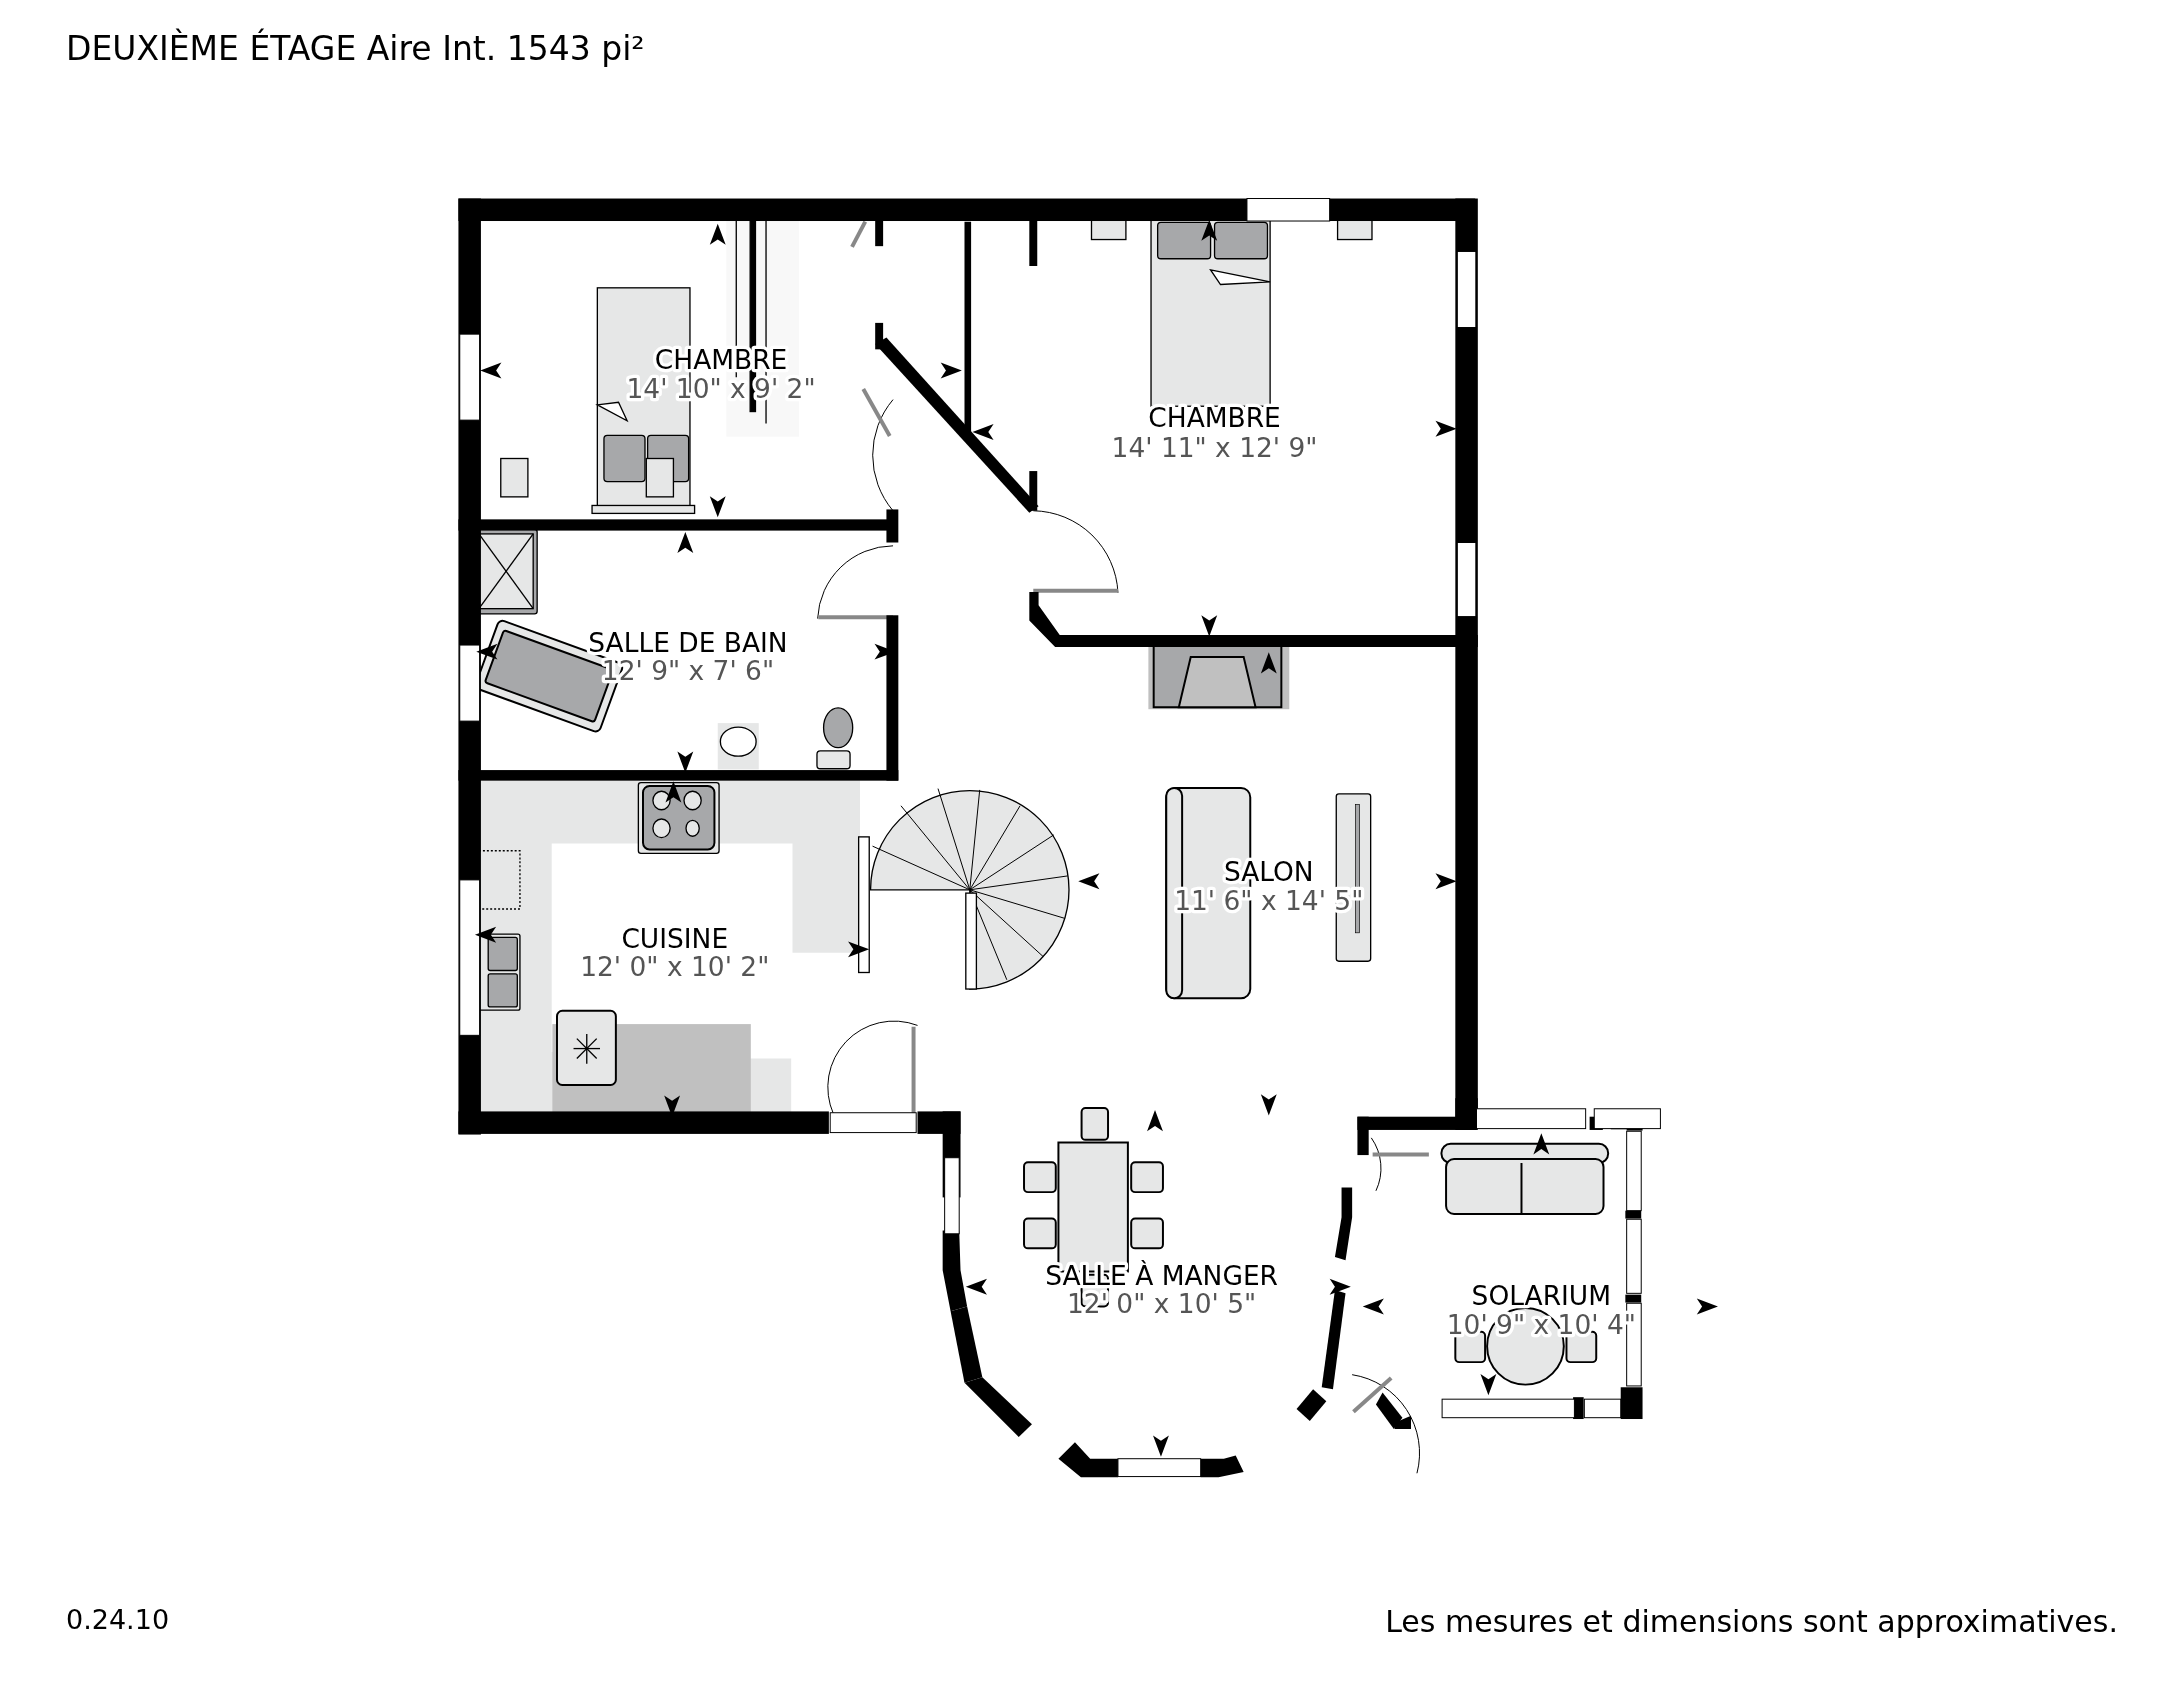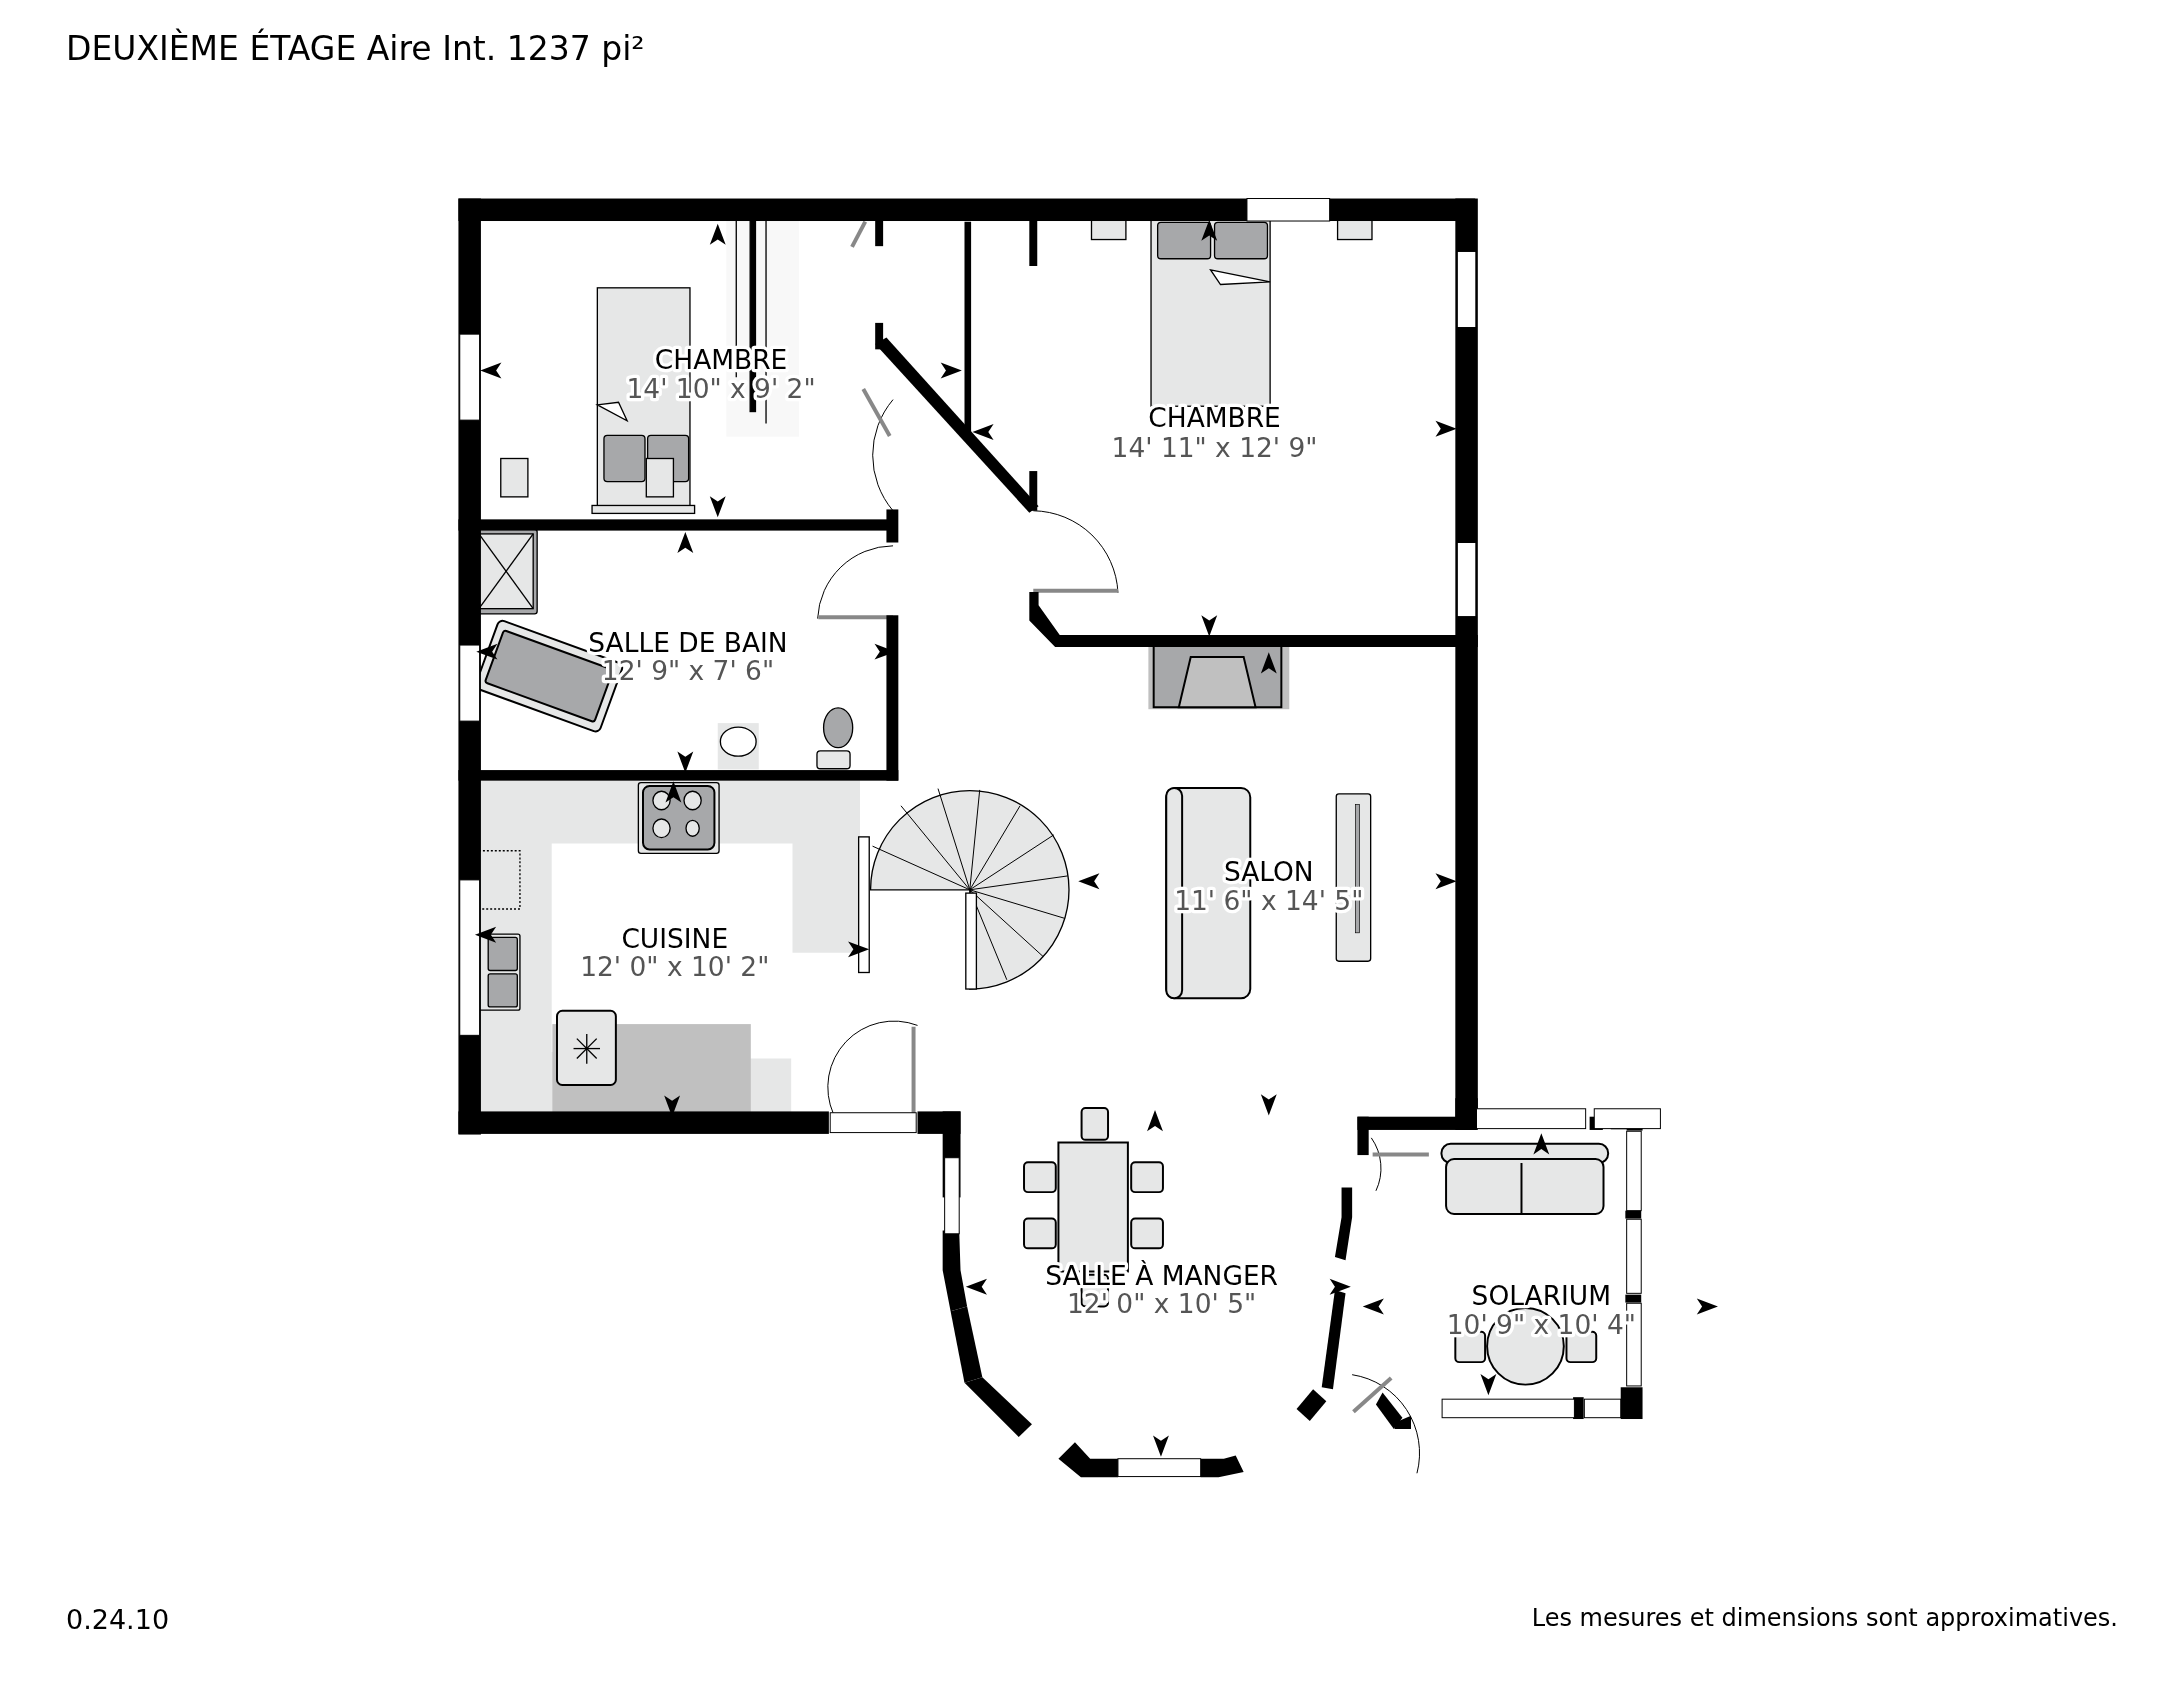--- a/index.html
+++ b/index.html
@@ -1,28 +1,28 @@
 <!DOCTYPE html>
 <html style="font-size:10.6px"><head>
   <meta charset="utf-8">
   <style>
     html, body { margin: 0; padding: 0; background: #ffffff; }
     body { width: 2183px; height: 1687px; position: relative; overflow: hidden; font-family: "DejaVu Sans", sans-serif; }
     .page-title { position: absolute; left: 66px; top: 29px; font-size: 33px; color: #000; white-space: nowrap; }
     .footer-left { position: absolute; left: 66px; top: 1604px; font-size: 27px; color: #000; }
-    .footer-right { position: absolute; right: 65px; top: 1604px; font-size: 24px; color: #000; white-space: nowrap; }
+    .footer-right { position: absolute; right: 65px; top: 1604px; font-size: 30px; color: #000; white-space: nowrap; }
     svg.plan { position: absolute; left: 0; top: 0; width: 2183px; height: 1687px; }
     .room-name { font-family: "DejaVu Sans", sans-serif; font-size: 40px; fill: #000; text-anchor: middle; }
     .room-dim { font-family: "DejaVu Sans", sans-serif; font-size: 40px; fill: #555555; text-anchor: middle; }
     .halo { stroke: #ffffff; stroke-width: 10px; paint-order: stroke; stroke-linejoin: round; }
   </style>
 </head>
 <body>
 
-<div class="page-title">DEUXIÈME ÉTAGE Aire Int. 1237 pi²</div>
+<div class="page-title">DEUXIÈME ÉTAGE Aire Int. 1543 pi²</div>
 
 <svg class="plan" viewBox="0 0 3300 2550" xmlns="http://www.w3.org/2000/svg">
   <defs>
     <path id="arrowhead" d="M0,-22 L12,10 L0,2 L-12,10 Z" fill="#000"></path>
   </defs>
 
   <g>
     <path d="M716,1178 L1300,1178 L1300,1440 L1198,1440 L1198,1275 L834,1275 L834,1590 L1000,1590 L1000,1600 L1196,1600 L1196,1690 L716,1690 Z" fill="#e6e7e7"></path>
     <rect x="835" y="1548" width="300" height="142" fill="#c0c0c0"></rect>
   </g>

